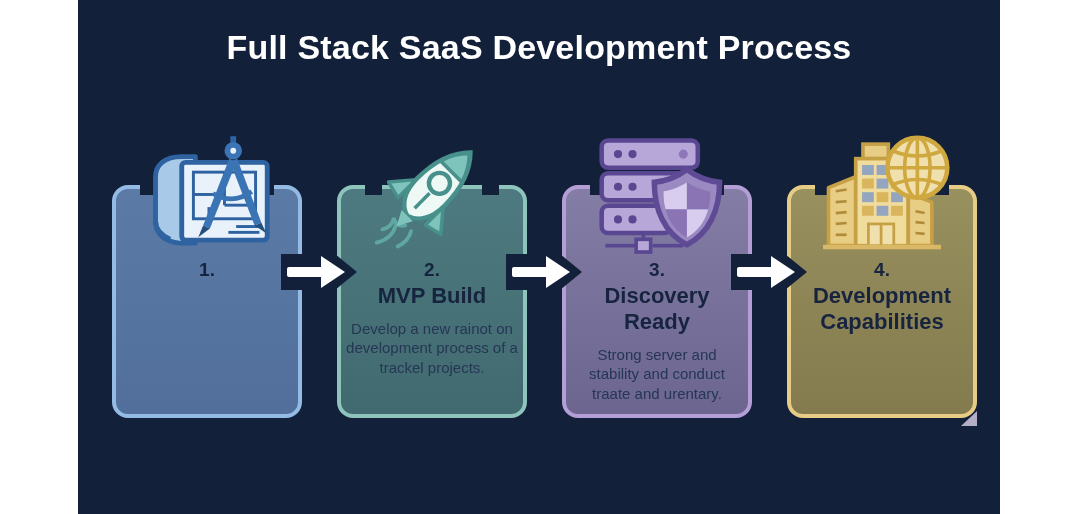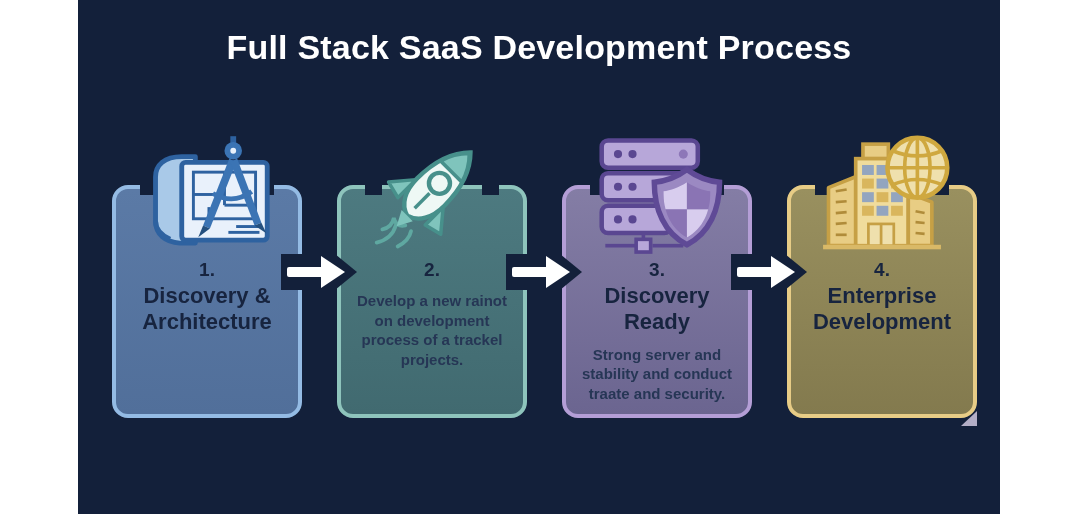--- a/index.html
+++ b/index.html
@@ -16,21 +16,21 @@
   .card-2{left:484px;background:linear-gradient(180deg,#847da5,#6b6590);border-color:#b49ed6;}
   .card-3{left:709px;background:linear-gradient(180deg,#99905f,#837a4e);border-color:#e7cc86;}
   .icon-wrap{position:absolute;top:-57px;left:50%;transform:translateX(-50%);
              width:136px;height:124px;z-index:3;}
   .icon-wrap svg{width:100%;height:100%;display:block;}
   .notch{position:absolute;top:-10px;width:17px;height:16px;background:#13203a;z-index:2;}
   .notch.nl{left:24px;}
   .notch.nr{right:24px;}
   .num{margin-top:70px;font-size:19px;font-weight:700;color:#17243f;}
   .heading{margin-top:2px;width:160px;font-size:22px;font-weight:700;line-height:1.18;color:#17243f;}
-  .desc{margin-top:10px;width:172px;font-size:15px;font-weight:700;line-height:1.3;color:#263655;}
+  .desc{margin-top:10px;width:172px;font-size:15px;font-weight:400;line-height:1.3;color:#263655;}
   .arrow{position:absolute;top:244px;width:84px;height:56px;z-index:4;}
   .arrow-0{left:199px;} .arrow-1{left:424px;} .arrow-2{left:649px;}
   .arrow svg{width:100%;height:100%;display:block;}
   .corner-fold{position:absolute;right:-4px;bottom:-12px;width:16px;height:15px;background:#b3aec6;
                clip-path:polygon(100% 0,100% 100%,0 100%);z-index:1;}
 </style>
 </head>
 <body>
 
 <div class="stage">
@@ -59,21 +59,20 @@
           <circle cx="97" cy="18" r="9" fill="#3b74b4"></circle>
           <circle cx="97" cy="18" r="3" fill="#e9f1fb"></circle>
           <path d="M93,26 L66,95 L73,98 L100,30 Z" fill="#3b74b4"></path>
           <path d="M101,26 L126,92 L119,95 L94,30 Z" fill="#3b74b4"></path>
           <path d="M76,62 Q97,74 116,60" fill="none" stroke="#3b74b4" stroke-width="5"></path>
           <path d="M66,95 L61,107 L73,98 Z" fill="#24507e"></path>
           <path d="M126,92 L131,103 L119,95 Z" fill="#24507e"></path>
         </svg>
       </div>
       <div class="num">1.</div>
-      <div class="heading">Discovery &amp; Architecture</div>
     </div>
 
     <div class="arrow arrow-0">
       <svg viewBox="0 0 84 56">
         <polygon points="4,10 58,10 80,28 58,46 4,46" fill="#13203a"></polygon>
         <rect x="10" y="23" width="36" height="10" rx="2" fill="#ffffff"></rect>
         <polygon points="44,12 68,28 44,44" fill="#ffffff"></polygon>
       </svg>
     </div>
 
@@ -92,20 +91,21 @@
             <path d="M70,4 C78,12 84,22 87,33 L53,33 C56,22 62,12 70,4 Z" fill="#7fc4bc" stroke="#47908b" stroke-width="4"></path>
             <circle cx="70" cy="52" r="12" fill="#eef8f5" stroke="#47908b" stroke-width="5"></circle>
             <line x1="70" y1="68" x2="70" y2="92" stroke="#47908b" stroke-width="4"></line>
             <path d="M48,68 L28,92 L48,97 Z" fill="#7fc4bc" stroke="#47908b" stroke-width="4" stroke-linejoin="round"></path>
             <path d="M92,68 L112,92 L92,97 Z" fill="#7fc4bc" stroke="#47908b" stroke-width="4" stroke-linejoin="round"></path>
             <path d="M61,104 L70,121 L79,104 Z" fill="#7fc4bc"></path>
           </g>
         </svg>
       </div>
       <div class="num">2.</div>
+      <div class="heading">MVP Build</div>
       <div class="desc">Develop a new rainot on development process of a trackel projects.</div>
     </div>
 
     <div class="arrow arrow-1">
       <svg viewBox="0 0 84 56">
         <polygon points="4,10 58,10 80,28 58,46 4,46" fill="#13203a"></polygon>
         <rect x="10" y="23" width="36" height="10" rx="2" fill="#ffffff"></rect>
         <polygon points="44,12 68,28 44,44" fill="#ffffff"></polygon>
       </svg>
     </div>
@@ -144,21 +144,21 @@
           <g clip-path="url(#shclip)">
             <rect x="80" y="46" width="28" height="36" fill="#d8cdee"></rect>
             <rect x="108" y="46" width="28" height="36" fill="#8a74b4"></rect>
             <rect x="80" y="82" width="28" height="36" fill="#8a74b4"></rect>
             <rect x="108" y="82" width="28" height="36" fill="#d8cdee"></rect>
           </g>
         </svg>
       </div>
       <div class="num">3.</div>
       <div class="heading">Discovery Ready</div>
-      <div class="desc">Strong server and stability and conduct traate and security.</div>
+      <div class="desc">Strong server and stability and conduct traate and urentary.</div>
     </div>
 
     <div class="arrow arrow-2">
       <svg viewBox="0 0 84 56">
         <polygon points="4,10 58,10 80,28 58,46 4,46" fill="#13203a"></polygon>
         <rect x="10" y="23" width="36" height="10" rx="2" fill="#ffffff"></rect>
         <polygon points="44,12 68,28 44,44" fill="#ffffff"></polygon>
       </svg>
     </div>
 
@@ -203,17 +203,17 @@
           <rect x="10" y="121" width="130" height="5" fill="#d9b967"></rect>
           <circle cx="114" cy="36" r="33" fill="#efe0ad" stroke="#cfa83f" stroke-width="5"></circle>
           <ellipse cx="114" cy="36" rx="14" ry="33" fill="none" stroke="#cfa83f" stroke-width="4"></ellipse>
           <line x1="81" y1="36" x2="147" y2="36" stroke="#cfa83f" stroke-width="4"></line>
           <path d="M86,17 Q114,29 142,17" fill="none" stroke="#cfa83f" stroke-width="4"></path>
           <path d="M86,55 Q114,43 142,55" fill="none" stroke="#cfa83f" stroke-width="4"></path>
           <line x1="114" y1="3" x2="114" y2="69" stroke="#cfa83f" stroke-width="4"></line>
         </svg>
       </div>
       <div class="num">4.</div>
-      <div class="heading">Enterprise Development</div>
+      <div class="heading">Development Capabilities</div>
     </div>
 
   </div>
 </div>
 
 </body></html>

